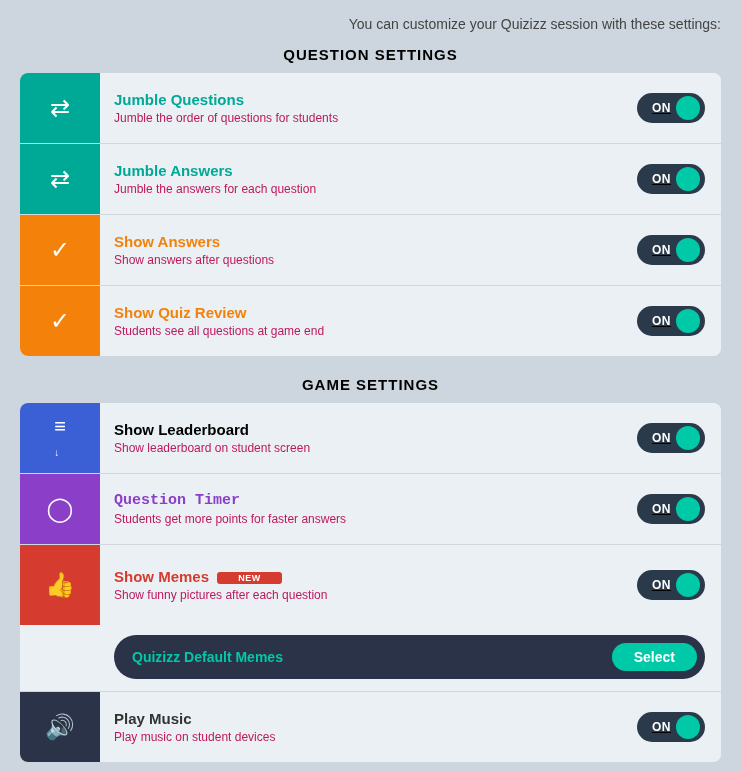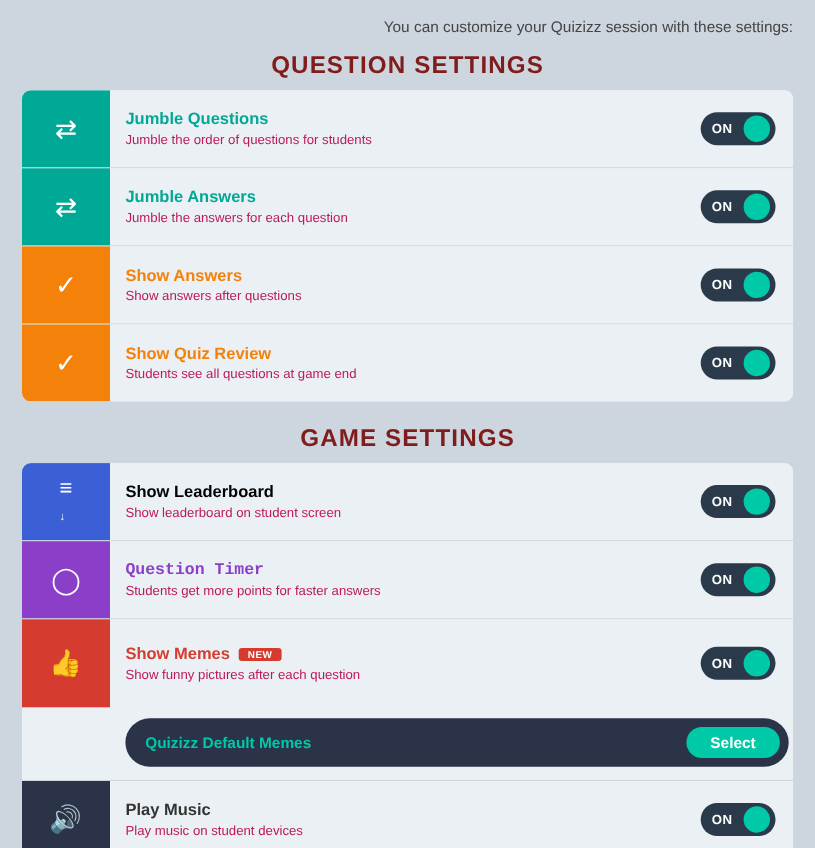--- a/index.html
+++ b/index.html
@@ -12,23 +12,23 @@
     }
     .top-text {
       text-align: right;
       font-size: 14px;
       color: #444;
       margin-bottom: 14px;
       padding-top: 6px;
     }
     .section-title {
       text-align: center;
-      font-size: 22px;
+      font-size: 15px;
       font-weight: 900;
-      color: #7f1d1d;
+      color: #000000;
       letter-spacing: 1px;
       margin-bottom: 10px;
     }
     .settings-card {
       background: #eaf0f4;
       border-radius: 8px;
       margin-bottom: 20px;
       overflow: hidden;
     }
     .setting-row {
@@ -77,39 +77,40 @@
     .setting-desc {
       font-size: 12px;
       color: #be185d;
     }
     .new-badge {
       display: inline-block;
       background: #d63b2f;
       color: white;
       font-size: 9px;
       font-weight: bold;
-      padding: 1px 8px;
+      padding: 1px 21px;
       border-radius: 3px;
       margin-left: 4px;
       vertical-align: middle;
       letter-spacing: 0.5px;
     }
     .toggle-container {
       padding: 0 16px;
     }
     .toggle {
       display: flex;
       align-items: center;
       background: #2a3a4a;
       border-radius: 20px;
       padding: 3px 5px 3px 10px;
       gap: 5px;
       cursor: pointer;
       min-width: 68px;
-      justify-content: space-between;
+      justify-content: flex-end;
+      text-decoration: underline;
     }
     .toggle-label {
       font-size: 12px;
       font-weight: bold;
       color: white;
       letter-spacing: 0.5px;
     }
     .toggle-knob {
       width: 24px;
       height: 24px;
@@ -275,21 +276,21 @@
         </div>
         <div class="setting-desc">Show funny pictures after each question</div>
       </div>
       <div class="toggle-container">
         <div class="toggle">
           <span class="toggle-label">ON</span>
           <div class="toggle-knob"></div>
         </div>
       </div>
     </div>
-    <div class="meme-selector-row" style="width:100%; padding-left: 94px; padding-right:4px; padding-bottom:12px;">
+    <div class="meme-selector-row" style="width:100%; padding-left: 94px; padding-right:16px; padding-bottom:12px;">
       <div class="meme-selector">
         <span class="meme-selector-text">Quizizz Default Memes</span>
         <button class="select-button">Select</button>
       </div>
     </div>
   </div>
 
   <div class="setting-row">
     <div class="setting-icon-box dark">
       <span>🔊</span>

